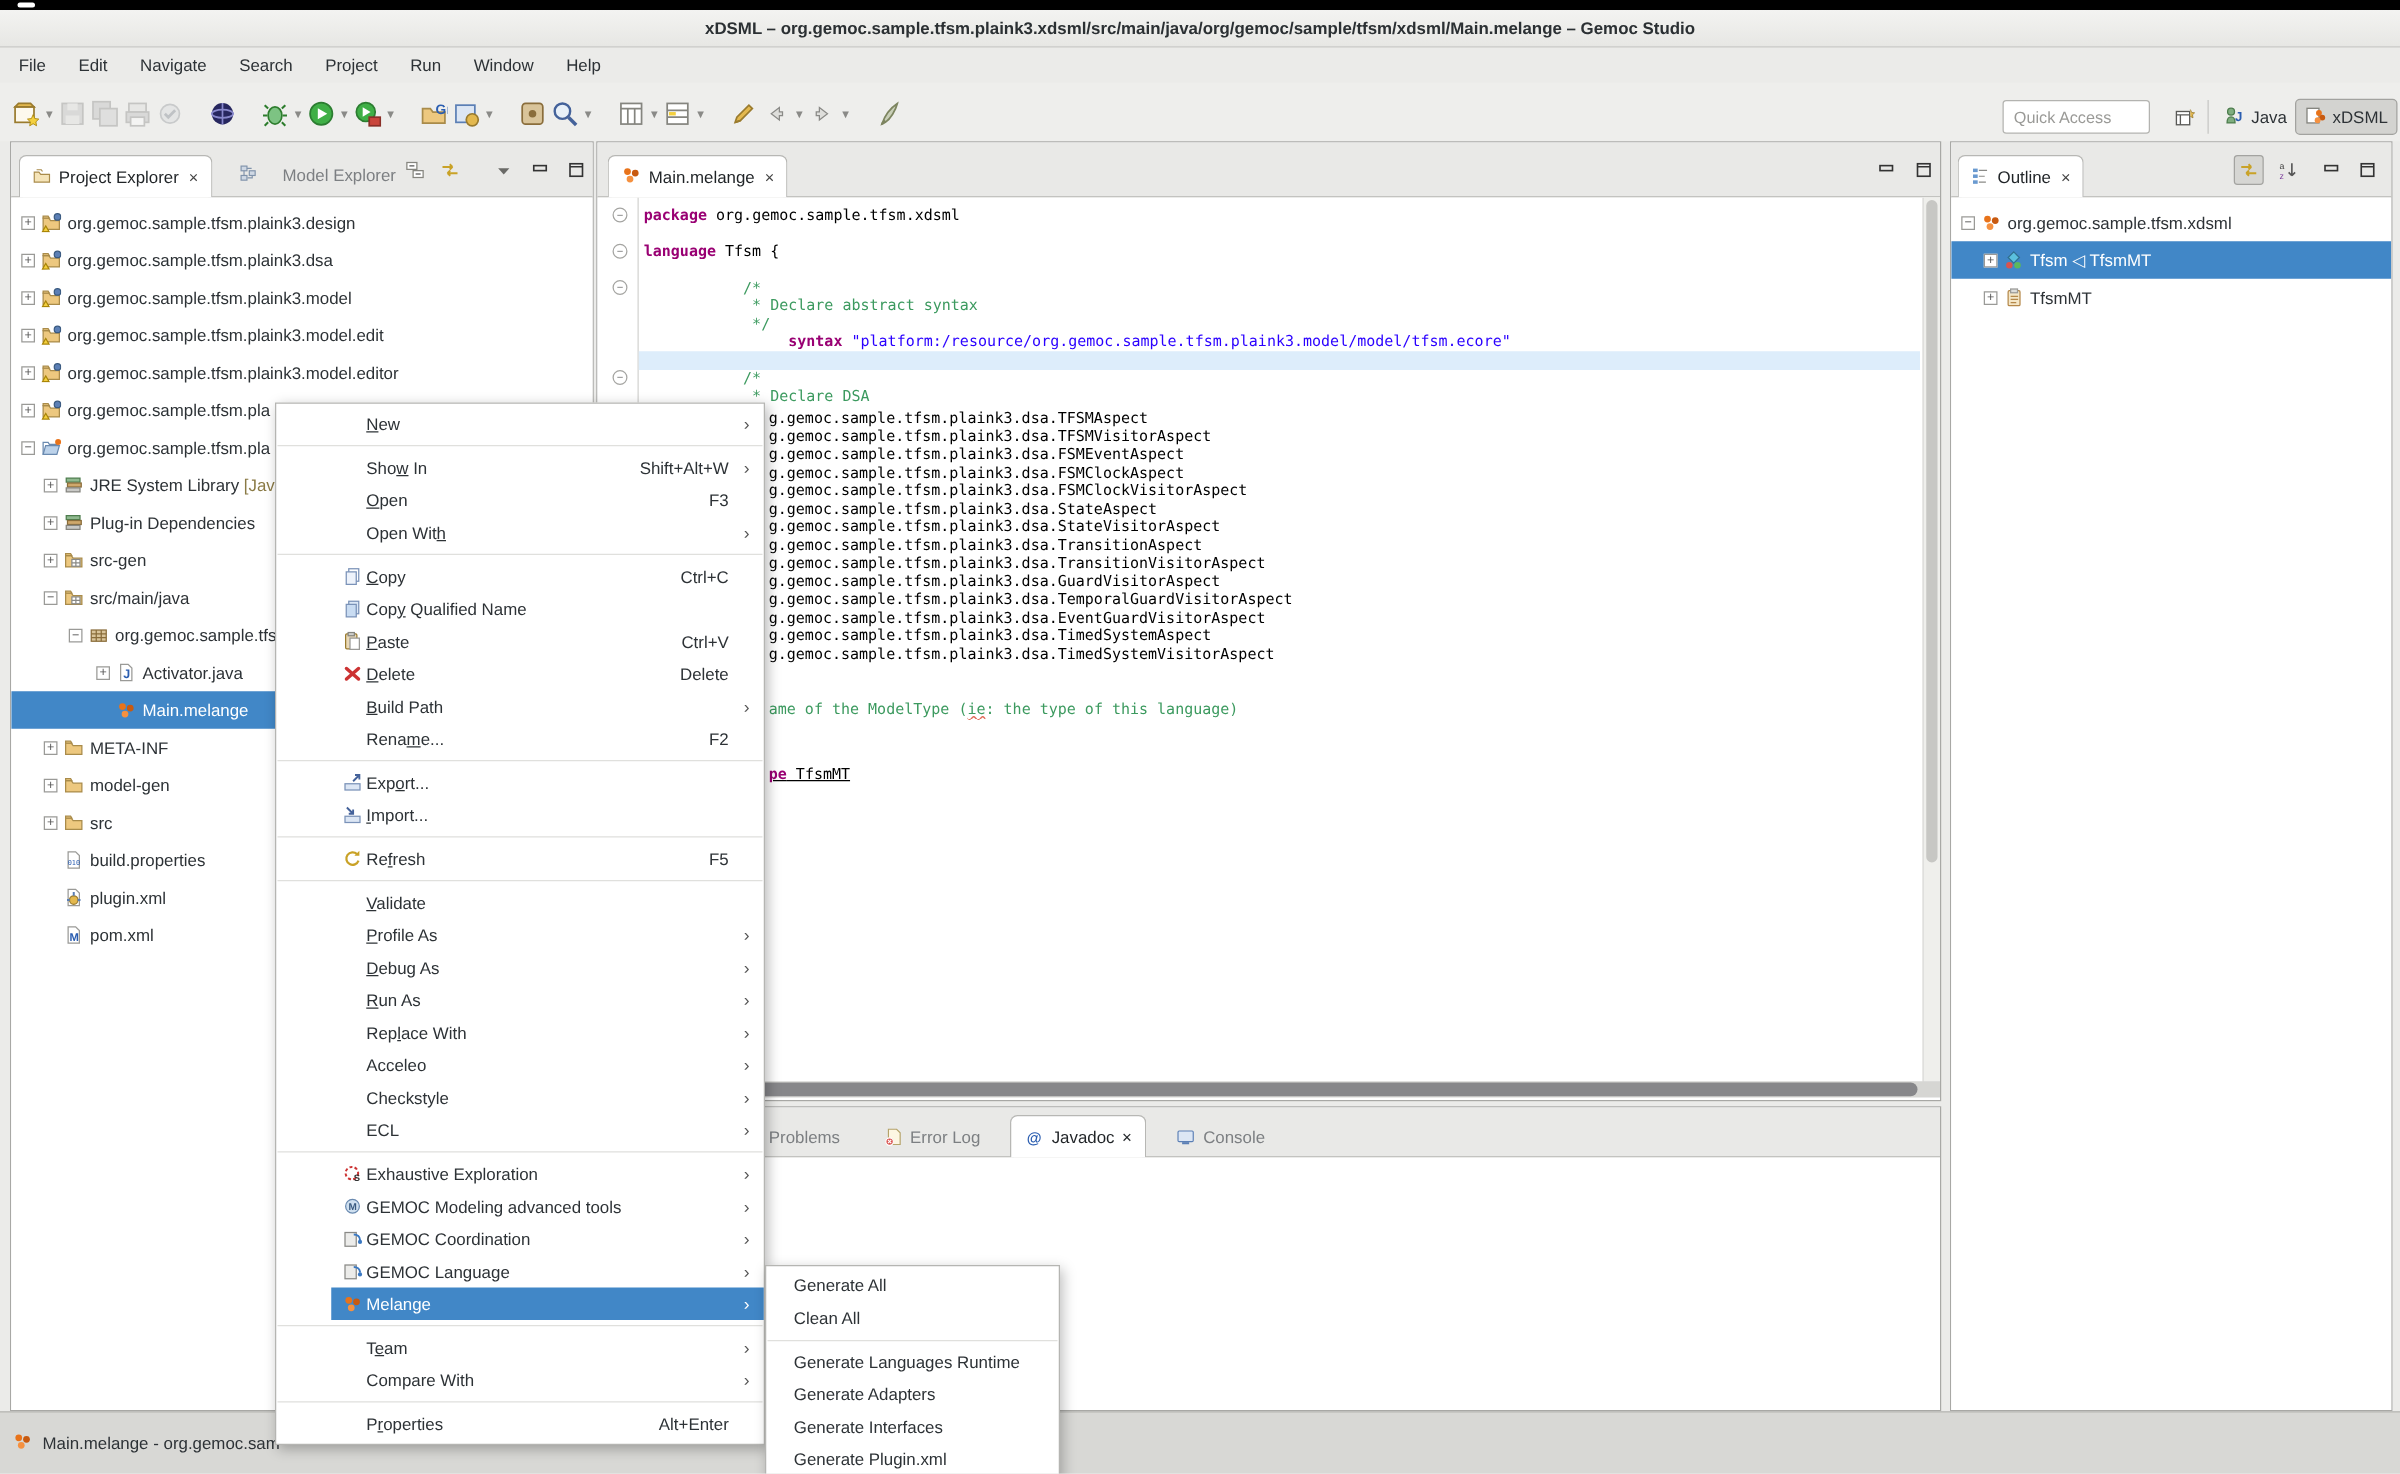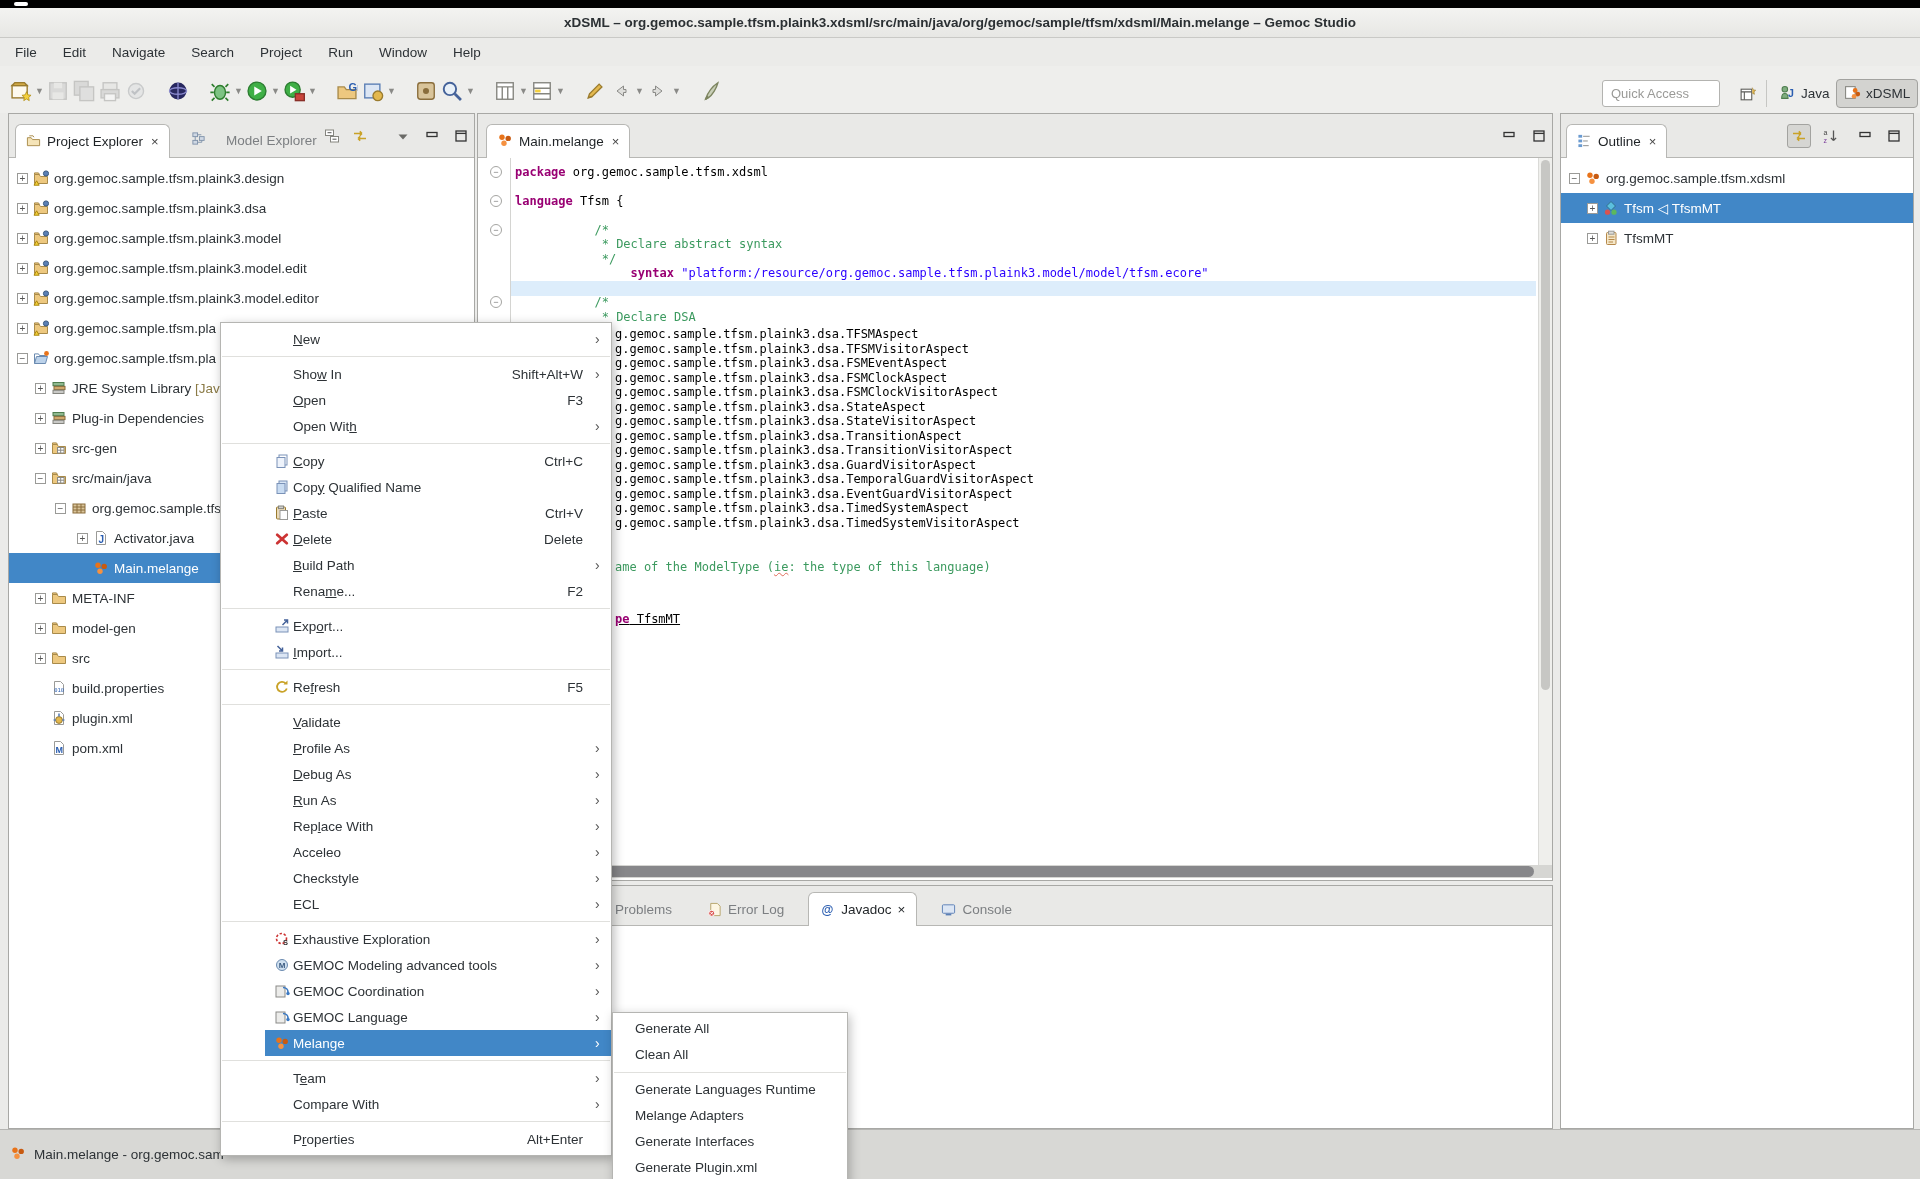--- a/index.html
+++ b/index.html
@@ -1046,18 +1046,18 @@
     <span class="mi-sc">Alt+Enter</span>
     <span class="mi-arrow"></span>
   </div>
     </div>
 
   <div class="smenu" style="left:612px;top:1012px;width:236px;" id="submenu">
       <div class="smi">Generate All</div>
       <div class="smi">Clean All</div>
       <div class="msep"></div>
       <div class="smi">Generate Languages Runtime</div>
-      <div class="smi">Melange Adapters</div>
+      <div class="smi">Generate Adapters</div>
       <div class="smi">Generate Interfaces</div>
       <div class="smi">Generate Plugin.xml</div>
     </div>
 
 </div>
 
 </body></html>

